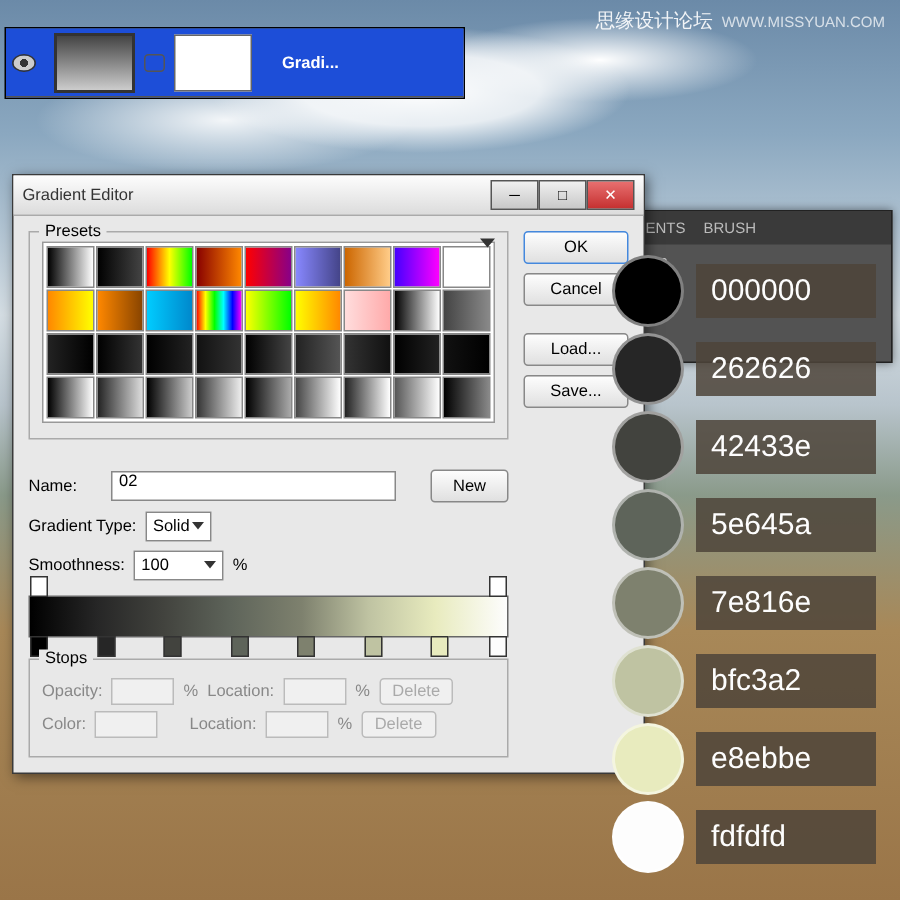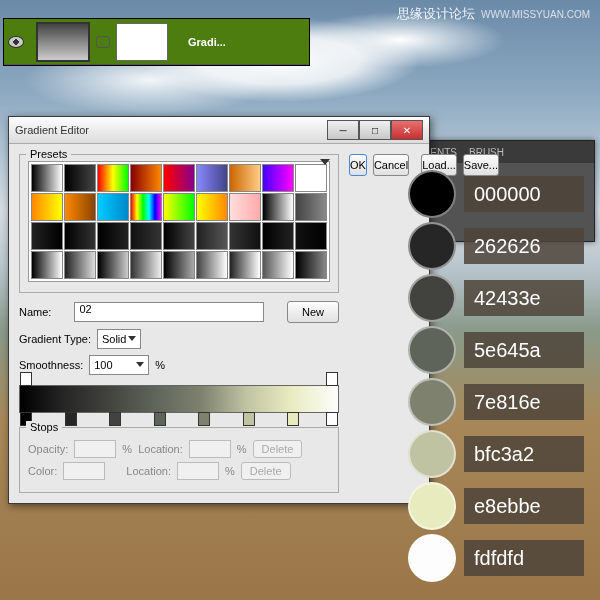--- a/index.html
+++ b/index.html
@@ -1,21 +1,21 @@
 <!DOCTYPE html>
 <html><head>
 <meta charset="utf-8">
 <style>
 body{margin:0;width:600px;height:600px;overflow:hidden;font-family:Tahoma,Arial,sans-serif;font-size:11px;background:linear-gradient(180deg,#6b8aa8 0%,#8ba8c0 15%,#d4dde3 35%,#b8c4cc 45%,#8a9a8a 55%,#a88858 70%,#9a7548 100%);position:relative}
 .bg-clouds{position:absolute;top:0;left:0;right:0;height:200px;background:radial-gradient(ellipse 200px 60px at 280px 60px,#ffffff 0%,rgba(255,255,255,0.8) 40%,transparent 70%),radial-gradient(ellipse 150px 40px at 400px 40px,#ffffff 0%,transparent 70%),radial-gradient(ellipse 180px 50px at 150px 80px,rgba(255,255,255,0.9) 0%,transparent 70%)}
 .watermark{position:absolute;top:5px;right:10px;color:#fff;font-size:13px;font-weight:normal;opacity:0.9}
 .watermark .site{font-size:10px;opacity:0.8;margin-left:6px}
 .layers-panel{position:absolute;top:18px;left:3px;width:305px;background:#888;border:1px solid #000}
 .layer-row{display:flex;align-items:center;height:45px;border-bottom:1px solid #555}
-.layer-row.selected{background:#4d7c0f}
+.layer-row.selected{background:#1d4ed8}
 .layer-row:not(.selected){background:#d7d7d7}
 .vis-eye{width:24px;display:flex;align-items:center;justify-content:center}
 .eye-icon{width:14px;height:10px;border:1px solid #333;border-radius:50%;background:radial-gradient(circle,#333 30%,#ccc 32%)}
 .thumb-container{display:flex;gap:6px;align-items:center;padding:0 8px}
 .thumb{width:50px;height:36px;background:#fff;border:1px solid #666;position:relative}
 .thumb-gradient{background:linear-gradient(180deg,#444 0%,#888 50%,#ccc 100%);border:2px solid #333}
 .thumb-blob{background:#fff;display:flex;align-items:center;justify-content:center}
 .thumb-blob::after{content:"";width:28px;height:20px;background:#000;border-radius:40% 50% 45% 55%}
 .thumb-smoke{background:repeating-conic-gradient(#ccc 0% 25%,#fff 0% 50%) 50%/10px 10px;position:relative}
 .thumb-smoke::after{content:"";position:absolute;left:8px;top:18px;width:34px;height:14px;background:radial-gradient(ellipse,#888 30%,transparent 70%)}
@@ -23,24 +23,24 @@
 .layer-name{flex:1;color:#fff;font-weight:bold;padding-left:12px}
 .layer-row:not(.selected) .layer-name{color:#000;font-weight:normal;text-decoration:underline}
 .dialog{position:absolute;top:116px;left:8px;width:420px;background:#e8e8e8;border:1px solid #3a3a3a;box-shadow:2px 2px 8px rgba(0,0,0,0.5)}
 .titlebar{height:26px;background:linear-gradient(180deg,#fdfdfd,#dcdcdc);display:flex;align-items:center;padding:0 6px;border-bottom:1px solid #aaa}
 .title-text{flex:1;color:#333}
 .win-btns{display:flex;gap:0;margin-left:auto}
 .win-btn{width:30px;height:18px;border:1px solid #555;display:flex;align-items:center;justify-content:center;font-size:10px;background:linear-gradient(180deg,#f0f0f0,#c8c8c8)}
 .win-btn.close{background:linear-gradient(180deg,#e87070,#c53030);color:#fff}
 .dialog-body{padding:10px;display:flex;gap:10px}
 .left-col{flex:1}
-.right-col{width:70px;display:flex;flex-direction:row;gap:6px}
+.right-col{width:70px;display:flex;flex-direction:column;gap:6px}
 .dlg-btn{height:20px;background:linear-gradient(180deg,#fdfdfd,#e0e0e0);border:1px solid #888;border-radius:3px;display:flex;align-items:center;justify-content:center;cursor:pointer}
 .dlg-btn.primary{border:1px solid #4488dd}
-.fieldset{border:1px solid #aaa;padding:6px 8px 10px;margin-bottom:8px;position:relative}
+.fieldset{border:1px solid #aaa;padding:6px 8px 10px;margin-bottom:20px;position:relative}
 .fieldset-label{position:absolute;top:-7px;left:6px;background:#e8e8e8;padding:0 4px;font-size:11px}
 .presets-grid{display:grid;grid-template-columns:repeat(9,1fr);gap:1px;background:#fff;border:1px solid #999;padding:2px;height:115px}
 .preset-sw{border:1px solid #888}
 .preset-menu{position:absolute;top:4px;right:8px;width:0;height:0;border-left:5px solid transparent;border-right:5px solid transparent;border-top:6px solid #333}
 .name-row{display:flex;align-items:center;gap:23px;margin-bottom:6px}
 .name-input{flex:1;height:18px;background:#fff;border:1px solid #888;padding:0 4px}
 .type-row{display:flex;align-items:center;gap:6px;margin:6px 0}
 .dropdown{height:18px;background:#fff;border:1px solid #888;padding:0 14px 0 4px;position:relative;display:flex;align-items:center}
 .dropdown::after{content:"";position:absolute;right:4px;top:6px;border-left:4px solid transparent;border-right:4px solid transparent;border-top:5px solid #333}
 .gradient-bar{height:26px;margin:10px 0 2px;background:linear-gradient(90deg,#000000 0%,#262626 14%,#42433e 28%,#5e645a 42%,#7e816e 57%,#bfc3a2 71%,#e8ebbe 85%,#fdfdfd 100%);border:1px solid #666;position:relative}

